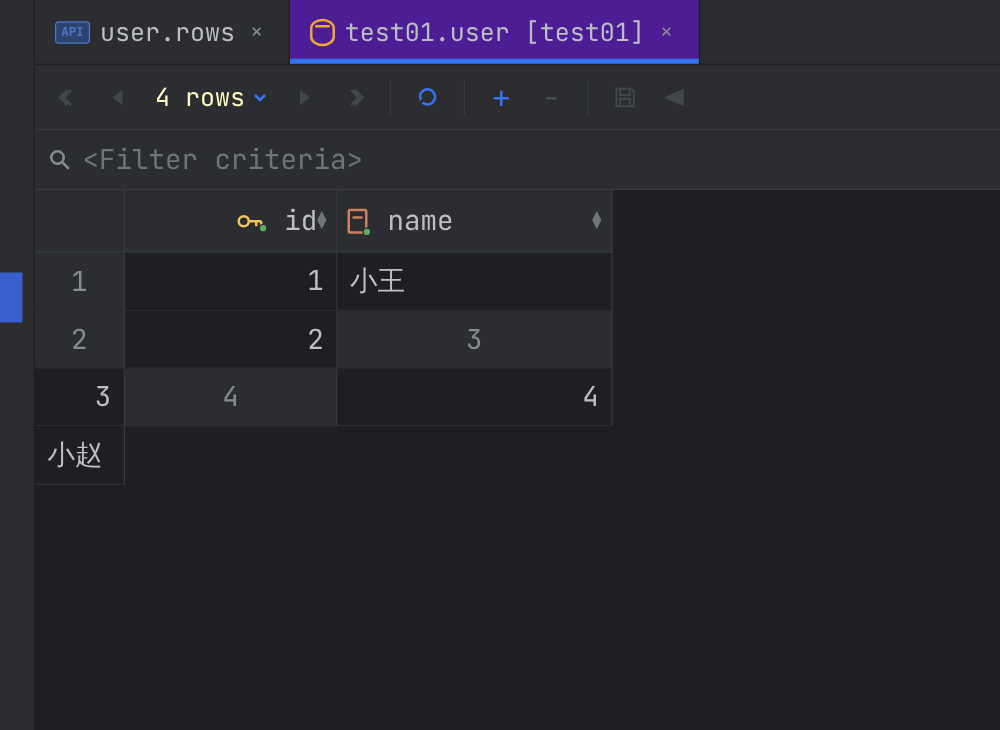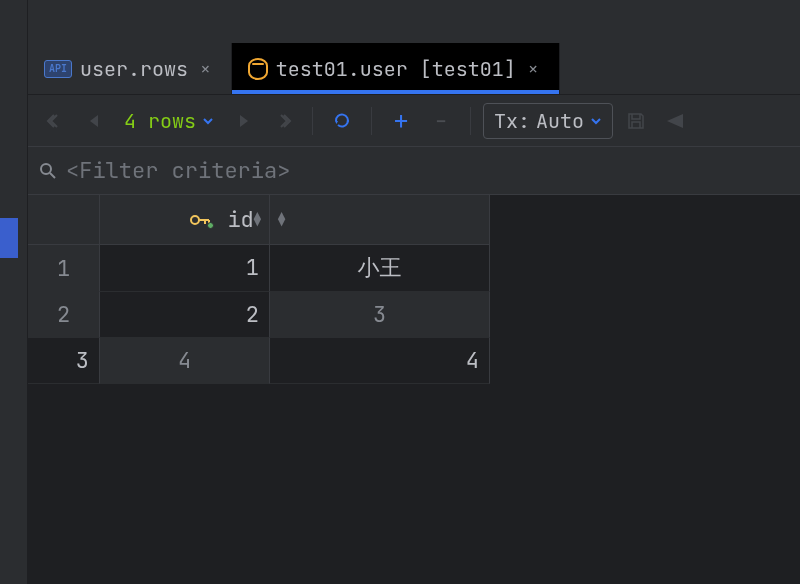--- a/index.html
+++ b/index.html
@@ -29,42 +29,41 @@
   }
   .workspace {
     position: absolute;
     left: 28px;
     right: 0;
     top: 0;
     bottom: 0;
     background: #1e1f22;
     display: flex;
     flex-direction: column;
-    margin-top: 43px;
   }
   
   .tabstrip {
     display: flex;
     background: #2b2d30;
     border-bottom: 1px solid #1e1f22;
     height: 52px;
     align-items: stretch;
   }
   .tab {
     display: flex;
     align-items: center;
     gap: 8px;
     padding: 0 16px;
     color: #bcbec4;
     cursor: pointer;
     border-right: 1px solid #1e1f22;
     position: relative;
   }
   .tab.active {
-    background: #000000;
+    background: #4c1d95;
   }
   .tab.active::after {
     content: "";
     position: absolute;
     left: 0; right: 0; bottom: 0;
     height: 4px;
     background: #3574f0;
   }
   .tab .close {
     color: #868a91;
@@ -108,21 +107,21 @@
     align-items: center;
     justify-content: center;
     width: 34px;
     height: 34px;
     color: #868a91;
     cursor: pointer;
   }
   .tbtn.dim { opacity: 0.35; }
   .rowcount {
     display:flex; align-items:center; gap:6px;
-    color:#84cc16; padding:0 6px; cursor:pointer;
+    color:#fef9c3; padding:0 6px; cursor:pointer;
   }
   .dropdown-caret { color:#3574f0; }
   .divider {
     width:1px; height:28px; background:#393b40; margin:0 6px;
   }
   .txbox {
     display:flex; align-items:center; gap:6px;
     border:1px solid #4e5157; border-radius:4px;
     padding:4px 10px; cursor:pointer;
   }
@@ -173,21 +172,20 @@
     color:#868a91;
     display:flex; align-items:center; justify-content:center;
     padding:8px 0;
   }
   .cell {
     background:#1e1f22;
     border-right:1px solid #393b40;
     border-bottom:1px solid #2b2d30;
     padding:8px 10px;
     color:#bcbec4;
-    text-align:center;
   }
   .cell.num { text-align:right; }
   .key-icon {
     display:inline-flex; align-items:center;
     color:#f2c55c;
     position:relative;
   }
   .green-dot {
     position:absolute; right:-3px; bottom:-2px;
     width:7px; height:7px; border-radius:50%;
@@ -260,29 +258,20 @@
     <span class="tbtn">
       <svg width="20" height="20" viewBox="0 0 20 20">
           <path d="M4 10 A6 6 0 1 1 6 14" stroke="#3574f0" stroke-width="2" fill="none"></path>
           <path d="M6 10 L3 10 L4.5 13 Z" fill="#3574f0"></path>
         </svg>
     </span>
     <span class="divider"></span>
     <span class="tbtn" style="color:#3574f0;font-size:26px;font-weight:300;">+</span>
     <span class="tbtn dim" style="font-size:26px;font-weight:300;">−</span>
     <span class="divider"></span>
-    <span class="txbox">
-      <span>Tx:</span>
-      <span>Auto</span>
-      <span class="dropdown-caret">
-        <svg width="12" height="12" viewBox="0 0 12 12">
-            <path d="M2 4 L6 8 L10 4" stroke="#3574f0" stroke-width="2" fill="none"></path>
-          </svg>
-      </span>
-    </span>
     <span class="tbtn dim">
       <svg width="20" height="20" viewBox="0 0 20 20">
           <path d="M3 3 H15 L17 5 V17 H3 Z M6 3 V8 H14 V3 M6 11 H14 V17 H6 Z" stroke="#6f737a" stroke-width="1.5" fill="none"></path>
         </svg>
     </span>
     <span class="tbtn dim">
       <svg width="22" height="20" viewBox="0 0 22 20">
           <path d="M2 10 L18 3 L18 17 Z" fill="#6f737a"></path>
         </svg>
     </span>
@@ -310,30 +299,38 @@
               <line x1="16" y1="7" x2="16" y2="11" stroke="#f2c55c" stroke-width="2"></line>
               <line x1="20" y1="7" x2="20" y2="11" stroke="#f2c55c" stroke-width="2"></line>
             </svg>
           <span class="green-dot"></span>
         </span>
         <span>id</span>
       </span>
       <span class="sort">▲<br>▼</span>
     </div>
     <div class="hcell">
+      <span class="col-label">
+        <span class="col-icon-name">
+          <span class="col-box"></span>
+          <span class="green-dot"></span>
+        </span>
+        <span>name</span>
+      </span>
       <span class="sort">▲<br>▼</span>
     </div>
 
     <div class="rownum">1</div>
     <div class="cell num">1</div>
     <div class="cell">小王</div>
 
     <div class="rownum">2</div>
     <div class="cell num">2</div>
 
     <div class="rownum">3</div>
     <div class="cell num">3</div>
 
     <div class="rownum">4</div>
     <div class="cell num">4</div>
+    <div class="cell">小赵</div>
   </div>
 
 </div>
 
 </body></html>

